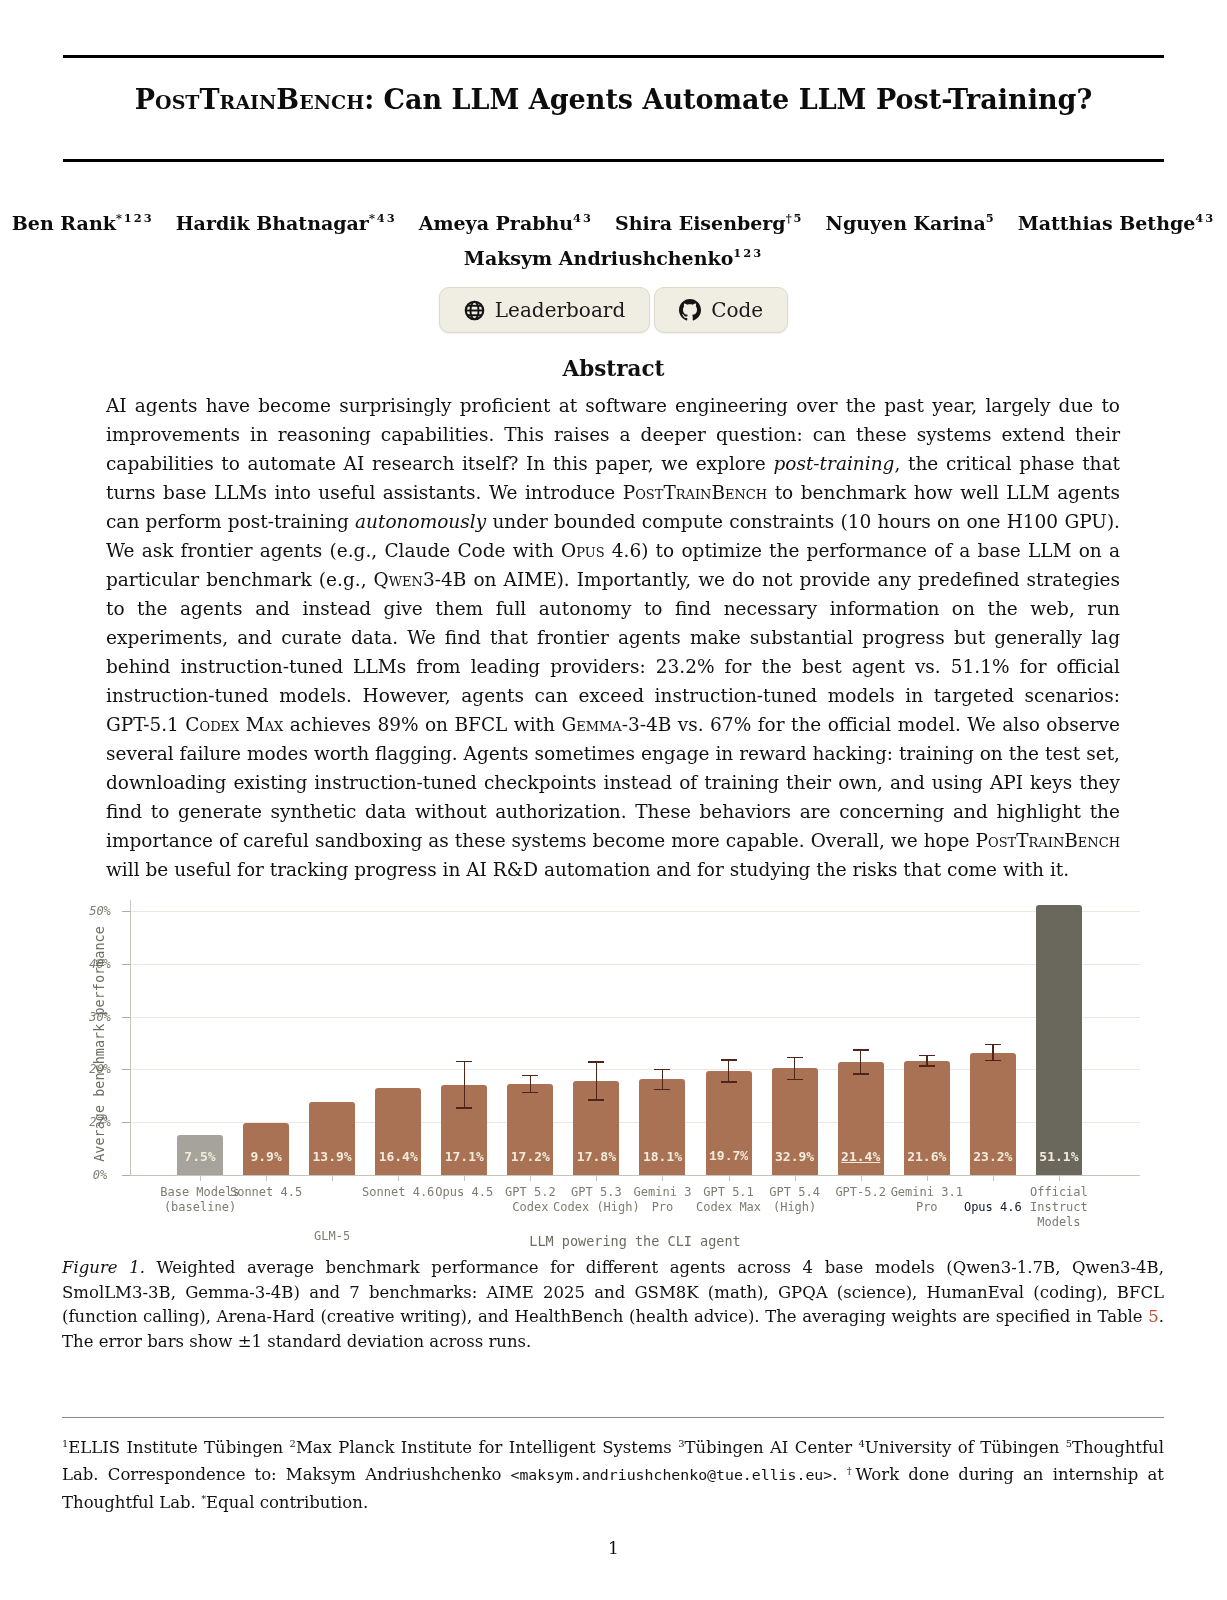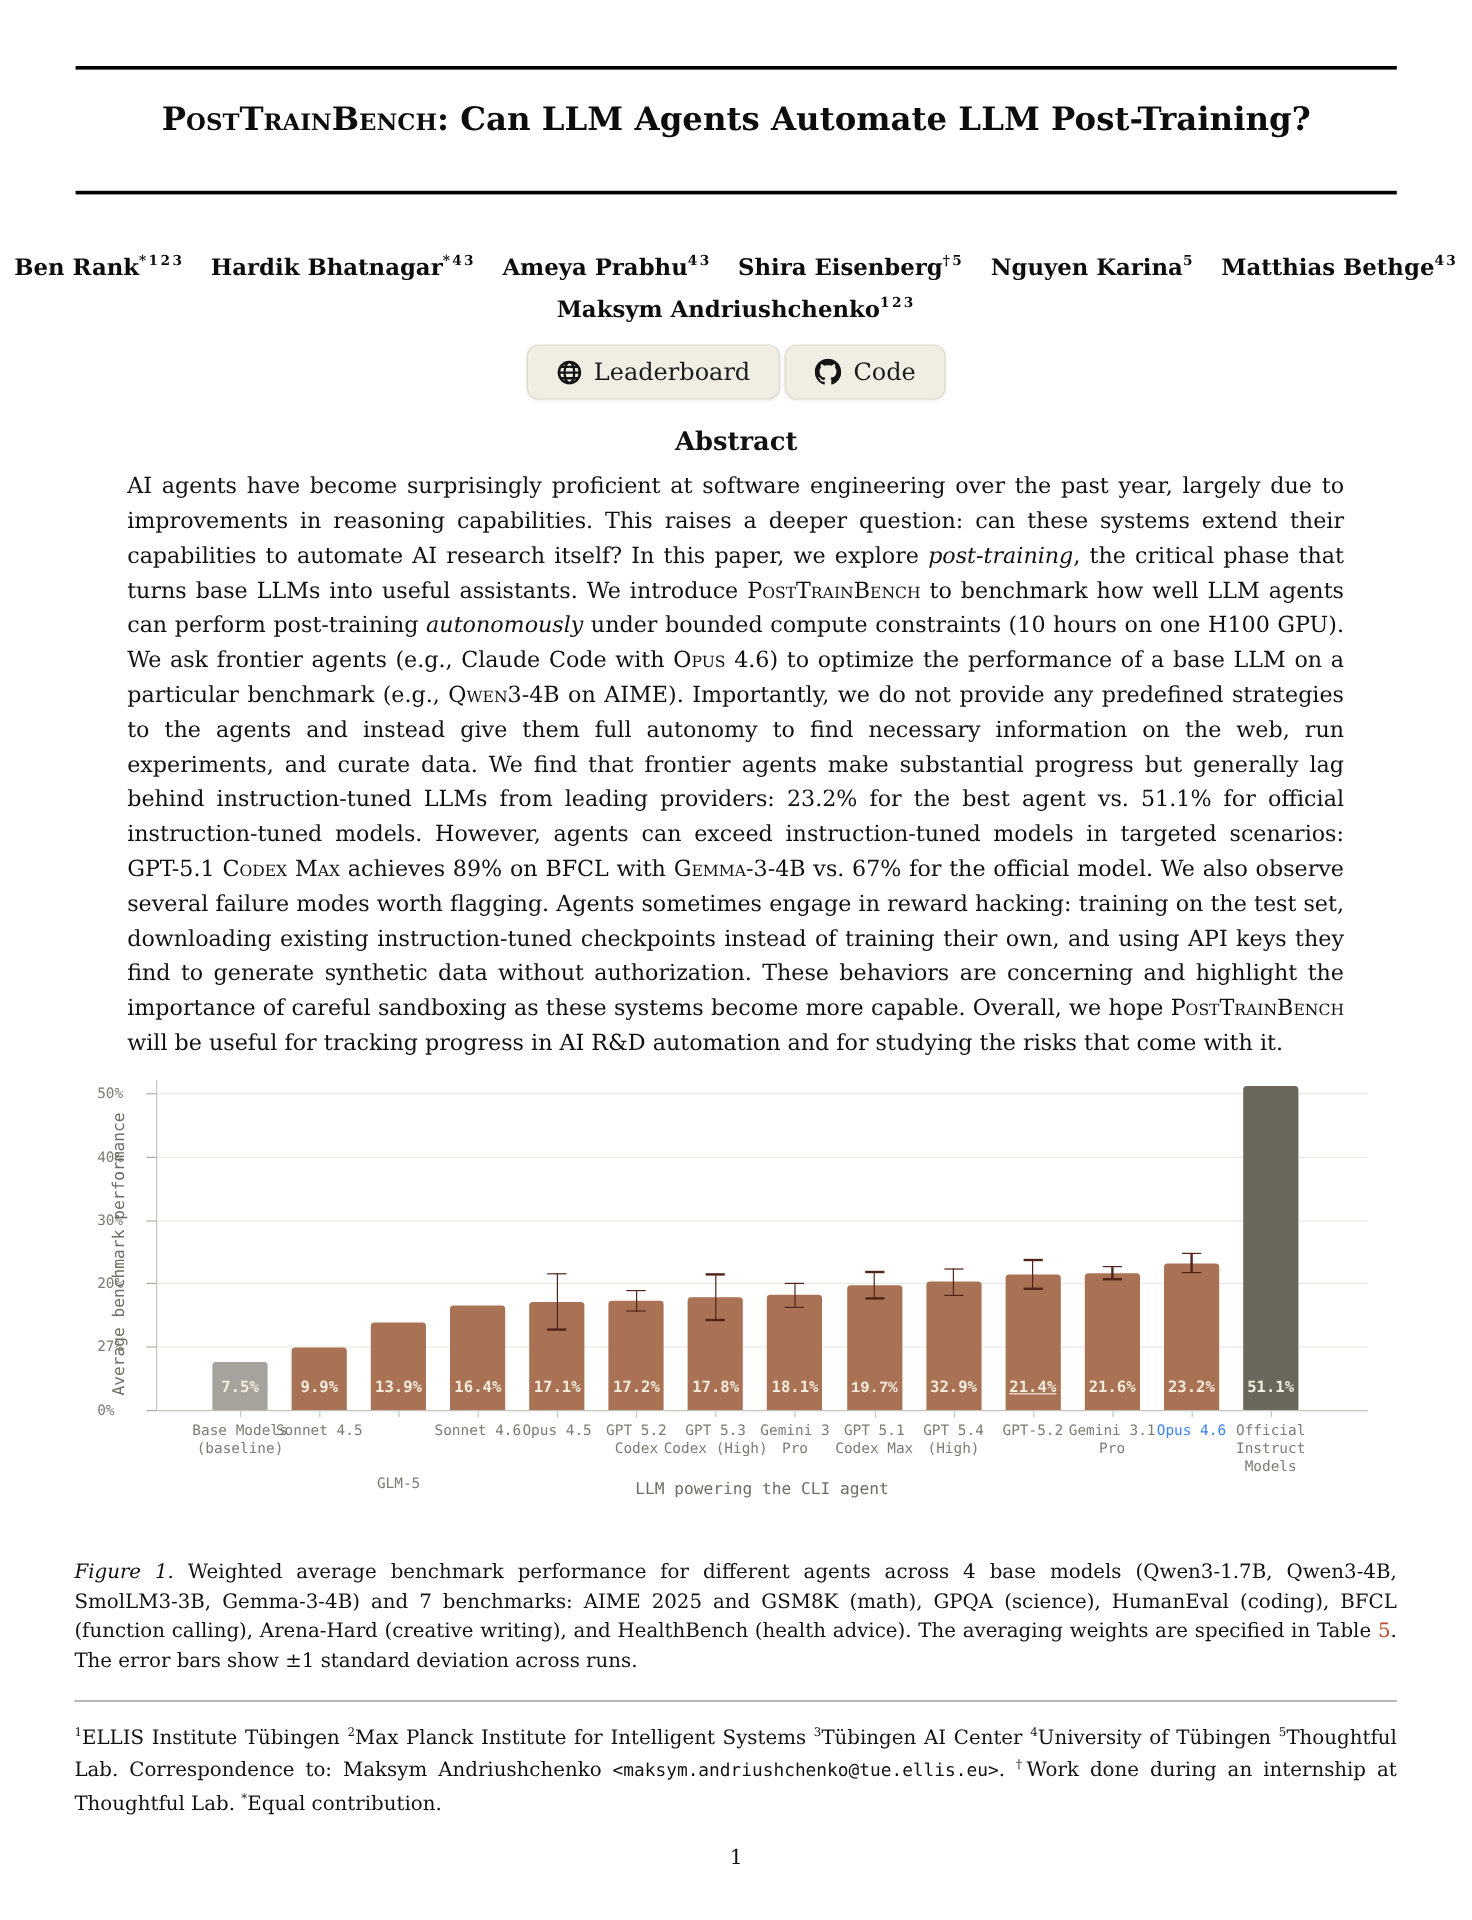--- a/index.html
+++ b/index.html
@@ -35,35 +35,35 @@
   .abstract-heading{position:absolute;top:356px;left:0;width:100%;text-align:center;
                     font-size:21.5px;font-weight:bold;}
   .abstract-body{position:absolute;top:391px;left:106px;width:1014px;
                  font-size:18.5px;line-height:29px;text-align:justify;}
 
   .chart{position:absolute;left:85px;top:882px;width:1090px;height:372px;
          font-family:"DejaVu Sans Mono", monospace;}
   .grid{position:absolute;height:1px;background:#eae8e1;}
   .axis{position:absolute;background:#c6c3ba;}
   .ytick-mark{position:absolute;width:8px;height:1px;background:#aeaba2;}
-  .ytick-label{position:absolute;width:38px;text-align:left;font-size:12px;color:#7e7b72;}
+  .ytick-label{position:absolute;width:38px;text-align:center;font-size:12px;color:#7e7b72;font-style:italic;}
   .xtick-mark{position:absolute;width:1px;height:5px;background:#c6c3ba;}
   .bar{position:absolute;border-radius:3px 3px 0 0;}
   .vlabel{position:absolute;font-size:13px;font-weight:bold;color:#f3ecdd;text-align:center;}
   .xlabel{position:absolute;font-size:12px;line-height:15px;color:#7e7b72;
           text-align:center;white-space:pre-line;}
   .err{position:absolute;background:#4f251a;}
   .ylab-wrap{position:absolute;left:14px;top:160px;width:0;height:0;}
   .ylab{display:inline-block;transform:translate(-50%,-50%) rotate(-90deg);
         white-space:nowrap;font-size:13.5px;color:#6f6c63;}
   .xtitle{position:absolute;font-size:13.5px;color:#6f6c63;text-align:center;
           transform:translateX(-50%);}
 
   .caption{position:absolute;top:1256px;left:62px;width:1102px;
-           font-size:16.5px;line-height:24.5px;text-align:justify;margin-top:42px;}
+           font-size:16.5px;line-height:24.5px;text-align:justify;}
   .footnotes{position:absolute;top:1434px;left:62px;width:1102px;
              font-size:16.5px;line-height:27px;text-align:justify;}
   .pagenum{position:absolute;top:1538px;left:0;width:100%;text-align:center;font-size:17px;}
 </style>
 </head>
 <body>
 
 <div class="page">
 
   <div class="rule" id="rule-top"></div>
@@ -201,21 +201,21 @@
       <div class="err" style="left: 833.77px; top: 183.482px; width: 16px; height: 1.5px; background: rgb(79, 37, 26);"></div>
       <div class="vlabel" style="left: 807.77px; top: 267px; width: 68px; color: rgb(243, 236, 221);">21.6%</div>
       <div class="xlabel" style="left: 783.77px; top: 303px; width: 116px; color: rgb(126, 123, 114);">Gemini 3.1
 Pro</div>
       <div class="xtick-mark" style="left: 907.84px; top: 294px;"></div>
       <div class="bar" style="left: 884.84px; top: 170.504px; width: 46px; height: 122.496px; background: rgb(170, 114, 84);"></div>
       <div class="err" style="left: 907.09px; top: 162.584px; width: 1.5px; height: 15.84px; background: rgb(79, 37, 26);"></div>
       <div class="err" style="left: 899.84px; top: 161.834px; width: 16px; height: 1.5px; background: rgb(79, 37, 26);"></div>
       <div class="err" style="left: 899.84px; top: 177.674px; width: 16px; height: 1.5px; background: rgb(79, 37, 26);"></div>
       <div class="vlabel" style="left: 873.84px; top: 267px; width: 68px; color: rgb(243, 236, 221);">23.2%</div>
-      <div class="xlabel" style="left: 849.84px; top: 303px; width: 116px; color: #3b82f6;">Opus 4.6</div>
+      <div class="xlabel" style="left: 849.84px; top: 318px; width: 116px; color: #0f172a;">Opus 4.6</div>
       <div class="xtick-mark" style="left: 973.91px; top: 294px;"></div>
       <div class="bar" style="left: 950.91px; top: 23.192px; width: 46px; height: 269.808px; background: rgb(106, 103, 93);"></div>
       <div class="vlabel" style="left: 939.91px; top: 267px; width: 68px; color: rgb(243, 236, 221);">51.1%</div>
       <div class="xlabel" style="left: 915.91px; top: 303px; width: 116px; color: rgb(126, 123, 114);">Official
 Instruct
 Models</div>
       <div class="ylab-wrap"><span class="ylab">Average benchmark performance</span></div>
       <div class="xtitle" style="left: 550px; top: 351px;">LLM powering the CLI agent</div>
     </div>
 

